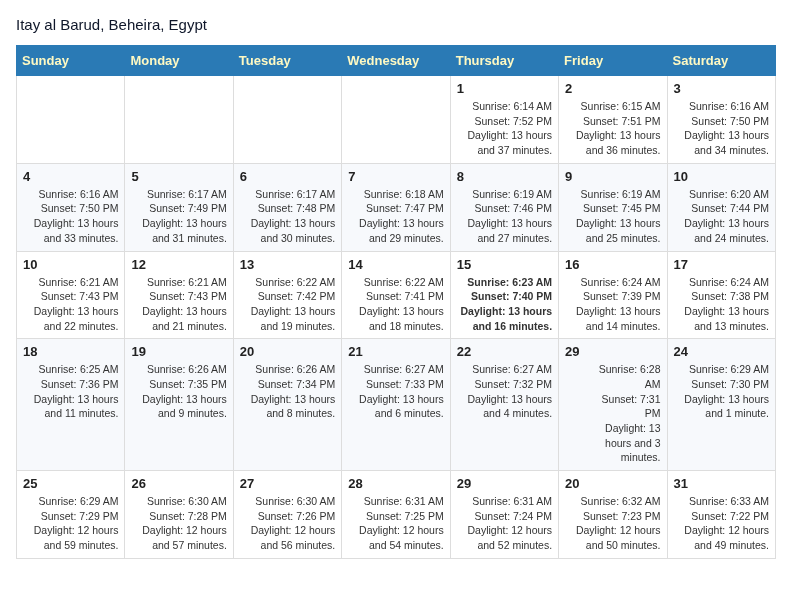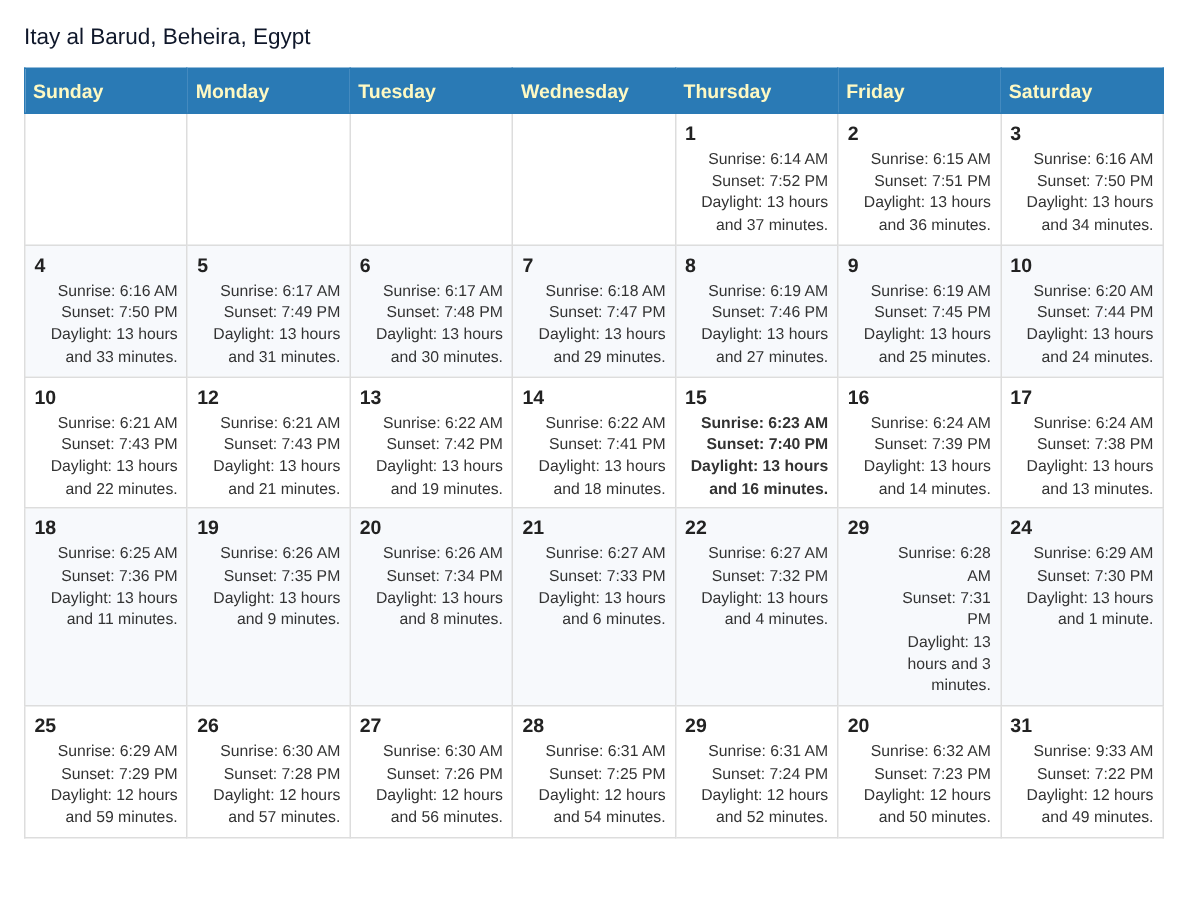--- a/index.html
+++ b/index.html
@@ -304,19 +304,19 @@
 Daylight: 12 hours and 52 minutes.</div>
         </td>
         <td>
           <div class="day-number">20</div>
           <div class="day-info" style="white-space: pre-line;">Sunrise: 6:32 AM
 Sunset: 7:23 PM
 Daylight: 12 hours and 50 minutes.</div>
         </td>
         <td>
           <div class="day-number">31</div>
-          <div class="day-info" style="white-space: pre-line;">Sunrise: 9:33 AM
+          <div class="day-info" style="white-space: pre-line;">Sunrise: 6:33 AM
 Sunset: 7:22 PM
 Daylight: 12 hours and 49 minutes.</div>
         </td>
       </tr>
     </tbody>
 </table>
 
 </body></html>

